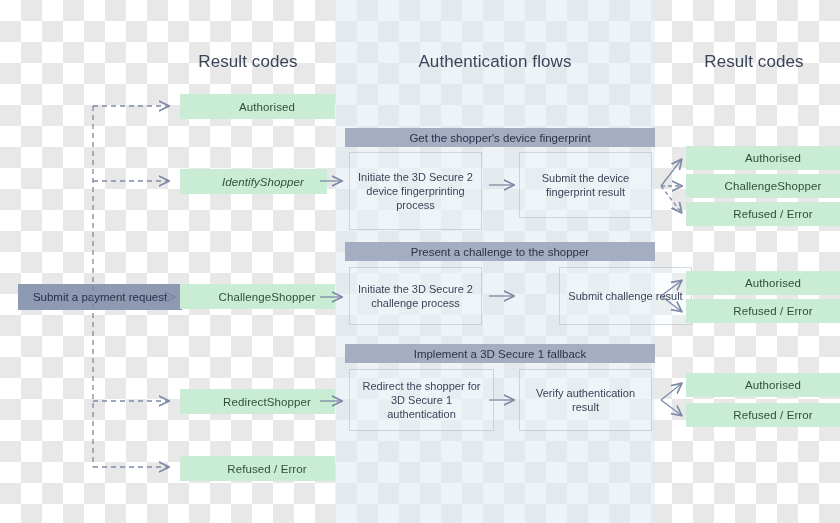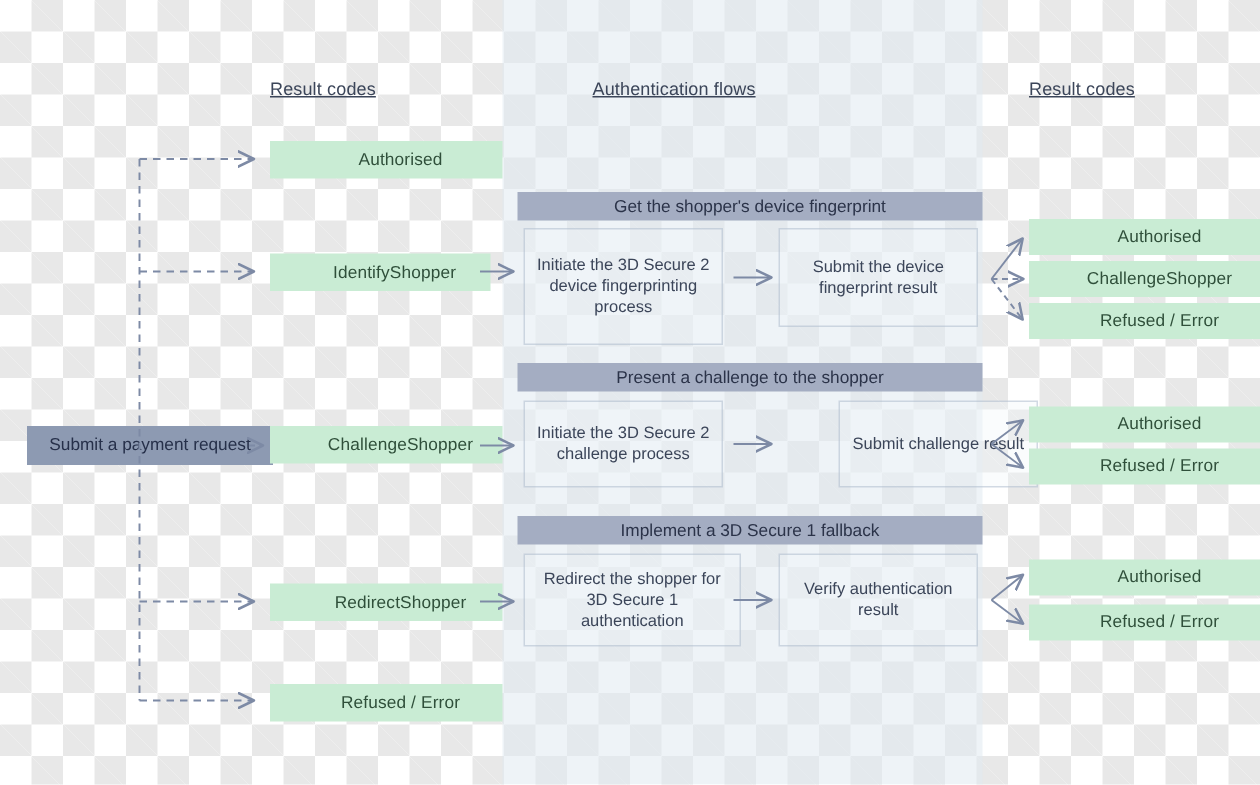--- a/index.html
+++ b/index.html
@@ -17,22 +17,22 @@
     background-size:42px 42px;
     background-position:0 0,21px 21px;
     background-color:#ffffff;
   }
   
   .panel{
     position:absolute;left:335px;top:0;width:320px;height:523px;
     background:rgba(224,233,241,0.55);
   }
   .col-title{
-    position:absolute;font-size:12px;color:#3b4559;
-    letter-spacing:.1px;white-space:nowrap;text-decoration:underline;
+    position:absolute;font-size:17px;color:#3b4559;
+    text-align:center;letter-spacing:.1px;white-space:nowrap;
   }
   
   .chip{
     position:absolute;background:#c9ecd4;color:#2f4f3a;
     font-size:11.5px;display:flex;align-items:center;justify-content:center;
     letter-spacing:.1px;white-space:nowrap;padding-left:19px;
   }
   
   .startbox{
     position:absolute;background:#8d9ab2;color:#26304a;
@@ -62,21 +62,21 @@
 
   <div class="panel"></div>
 
   <div class="col-title" style="left:180px;top:52px;width:136px;">Result codes</div>
   <div class="col-title" style="left:395px;top:52px;width:200px;">Authentication flows</div>
   <div class="col-title" style="left:686px;top:52px;width:136px;">Result codes</div>
 
   <div class="startbox" style="left:18px;top:284px;width:164px;height:26px;">Submit a payment request</div>
 
   <div class="chip" style="left:180px;top:94px;width:136px;height:25px;">Authorised</div>
-  <div class="chip" style="left:180px;top:169px;width:128px;height:25px;">IdentifyShopper</div>
+  <div class="chip" style="left:180px;top:169px;width:128px;height:25px;font-style:italic;">IdentifyShopper</div>
   <div class="chip" style="left:180px;top:284px;width:136px;height:25px;">ChallengeShopper</div>
   <div class="chip" style="left:180px;top:389px;width:136px;height:25px;">RedirectShopper</div>
   <div class="chip" style="left:180px;top:456px;width:136px;height:25px;">Refused / Error</div>
 
   <div class="grp-head" style="left:345px;top:128px;width:310px;height:19px;">Get the shopper's device fingerprint</div>
   <div class="step" style="left:349px;top:152px;width:133px;height:78px;">Initiate the 3D Secure 2 device fingerprinting process</div>
   <div class="step" style="left:519px;top:152px;width:133px;height:66px;">Submit the device fingerprint result</div>
 
   <div class="chip" style="left:686px;top:146px;width:136px;height:24px;">Authorised</div>
   <div class="chip" style="left:686px;top:174px;width:136px;height:24px;">ChallengeShopper</div>

